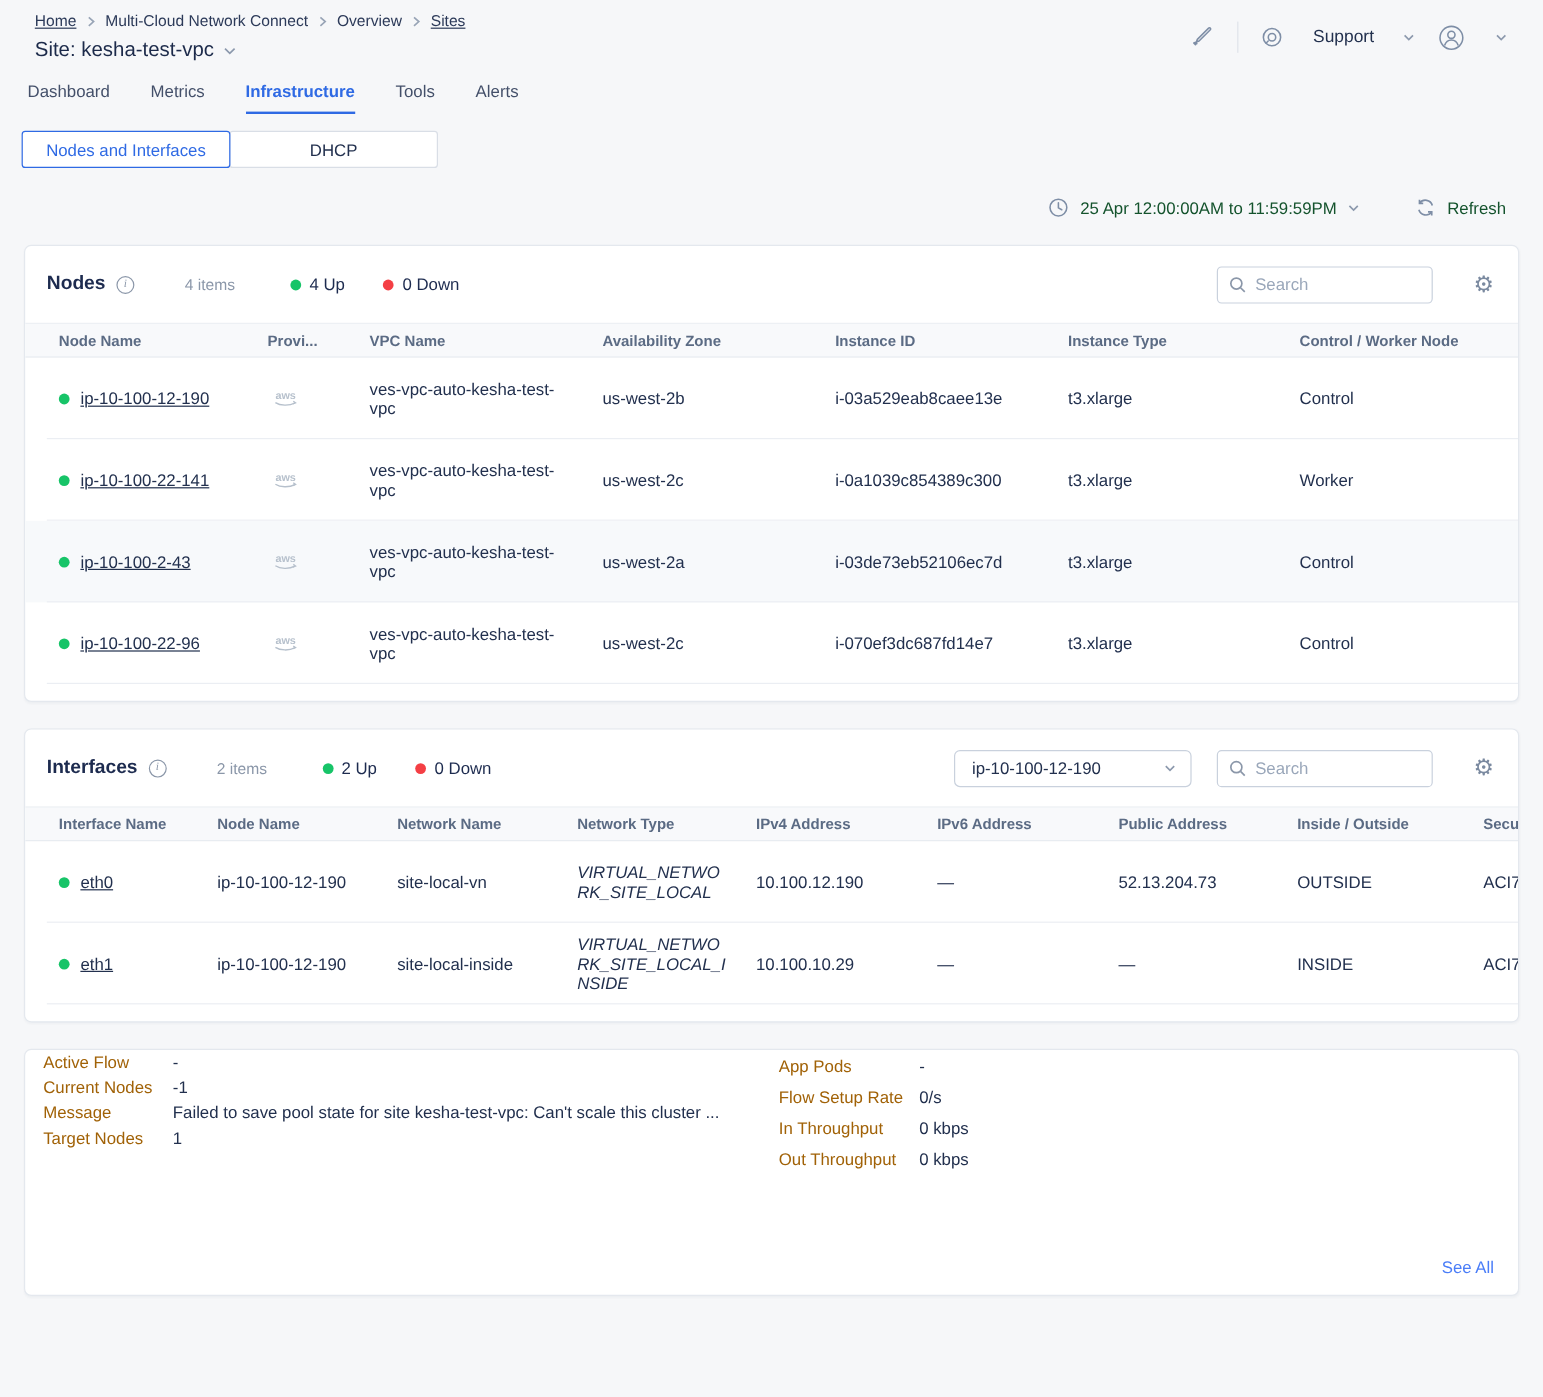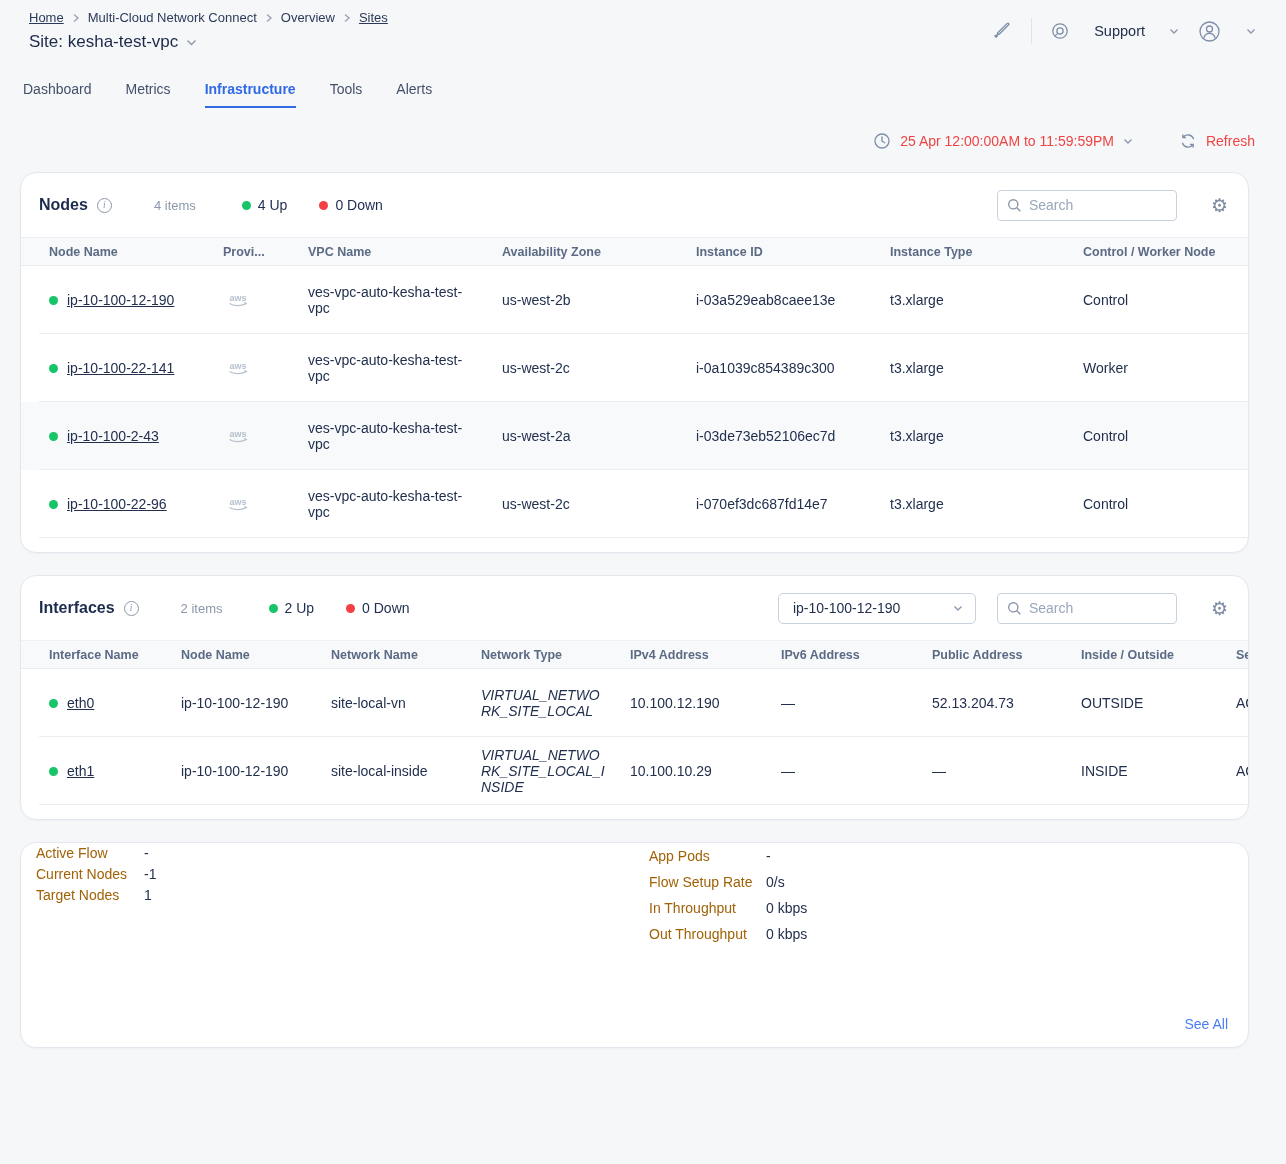--- a/index.html
+++ b/index.html
@@ -21,37 +21,37 @@
   .crumb-sep{display:flex; align-items:center; color:#98a4b6;}
   .page-title-row{display:flex; align-items:center; gap:8px; margin-top:7px;}
   .page-title{font-size:17px; font-weight:500; color:#1c2a4a;}
   .topbar-right{display:flex; align-items:center; gap:18px; margin-top:8px; padding-right:10px;}
   .icon-btn{display:flex; align-items:center; cursor:pointer; background:none; border:none;}
   .v-divider{width:1px; height:26px; background:#dfe3ea;}
   .support-group,.account-group{display:flex; align-items:center; gap:24px; cursor:pointer;}
   .support-label{font-size:14.5px; color:#22304e;}
 
   
-  .tabs{display:flex; gap:34px; padding-left:23px; margin-top:29px;}
+  .tabs{display:flex; gap:34px; padding-left:23px; margin-top:16px;}
   .tab{font-size:14px; font-weight:500; color:#44506a; padding-bottom:9px; cursor:pointer; border-bottom:2px solid transparent;}
   .tab.active{color:var(--accent); font-weight:700; border-bottom-color:var(--accent);}
 
   
   .subtabs{display:flex; margin:14px 0 0 18px;}
   .subtab{width:174px; height:31px; background:#fff; border:1px solid #d9dee6; font-size:14px;
           display:flex; align-items:center; justify-content:center; color:#22304e; cursor:pointer; border-radius:3px;}
   .subtab + .subtab{margin-left:-1px;}
   .subtab.active{border-color:var(--accent); color:var(--accent); z-index:1;}
 
   
   .toolbar{display:flex; justify-content:flex-end; align-items:center; gap:46px; margin-top:24px; padding-right:31px;}
-  .date-range,.refresh-btn{display:flex; align-items:center; gap:9px; cursor:pointer; color:#ef4444; background:none; border:none; font-size:14px; font-family:inherit;}
-
-  
-  .panel{background:#fff; border:1px solid var(--panel-border); border-radius:16px; margin:22px 37px 0 20px;
+  .date-range,.refresh-btn{display:flex; align-items:center; gap:9px; cursor:pointer; color:#14532d; background:none; border:none; font-size:14px; font-family:inherit;}
+
+  
+  .panel{background:#fff; border:1px solid var(--panel-border); border-radius:6px; margin:22px 20px 0 20px;
          box-shadow:0 1px 2px rgba(30,45,80,.04); overflow:hidden;}
   .panel-head{display:flex; align-items:center; height:64px; padding:0 20px 0 18px;}
   .panel-title{font-size:16px; font-weight:600; color:#1d2b4f;}
   .info-icon{width:15px; height:15px; border:1px solid #8b97a9; border-radius:50%; color:#8b97a9;
              display:inline-flex; align-items:center; justify-content:center; font-size:9.5px; margin-left:9px; cursor:pointer;}
   .info-icon::after{content:"i"; font-family:"Liberation Serif","DejaVu Serif",serif; font-style:italic;}
   .items-count{font-size:13px; color:#8b97a9; margin-left:42px;}
   .updown{display:flex; align-items:center; gap:7px; margin-left:46px; font-weight:500; color:#1d2b4f;}
   .updown .gap{width:18px;}
   .dot{width:9px; height:9px; border-radius:50%; display:inline-block;}
@@ -173,20 +173,24 @@
   </header>
 
   <nav class="tabs">
     <span class="tab">Dashboard</span>
     <span class="tab">Metrics</span>
     <span class="tab active">Infrastructure</span>
     <span class="tab">Tools</span>
     <span class="tab">Alerts</span>
   </nav>
 
+  <div class="subtabs">
+    <button class="subtab active">Nodes and Interfaces</button>
+    <button class="subtab">DHCP</button>
+  </div>
 
   <div class="toolbar">
     <button class="date-range">
       <span>
         <svg width="18" height="18" viewBox="0 0 18 18">
             <circle cx="9" cy="9" r="7" fill="none" stroke="#7e8ea6" stroke-width="1.3"></circle>
             <path d="M9 5v4.2l2.8 1.6" fill="none" stroke="#7e8ea6" stroke-width="1.3" stroke-linecap="round"></path>
           </svg>
       </span>
       <span>25 Apr 12:00:00AM to 11:59:59PM</span>
@@ -404,20 +408,24 @@
       <div class="scale-left">
         <div class="scale-row">
             <span class="lbl">Active Flow</span>
             <span class="val">-</span>
           </div>
         <div class="scale-row">
             <span class="lbl">Current Nodes</span>
             <span class="val">-1</span>
           </div>
         <div class="scale-row">
+            <span class="lbl">Message</span>
+            <span class="val">Failed to save pool state for site kesha-test-vpc: Can't scale this cluster ...</span>
+          </div>
+        <div class="scale-row">
             <span class="lbl">Target Nodes</span>
             <span class="val">1</span>
           </div>
       </div>
       <div class="scale-right">
         <div class="scale-row">
             <span class="lbl">App Pods</span>
             <span class="val">-</span>
           </div>
         <div class="scale-row">

